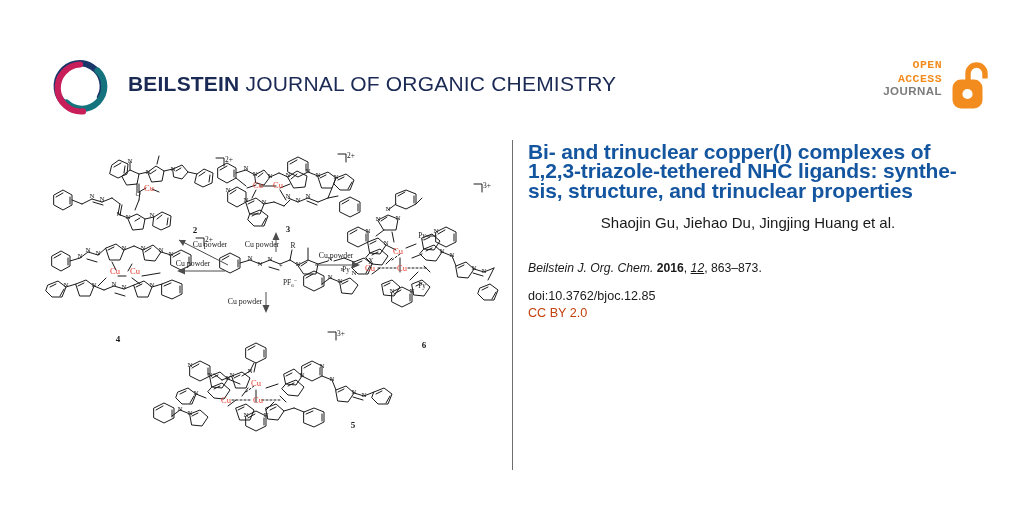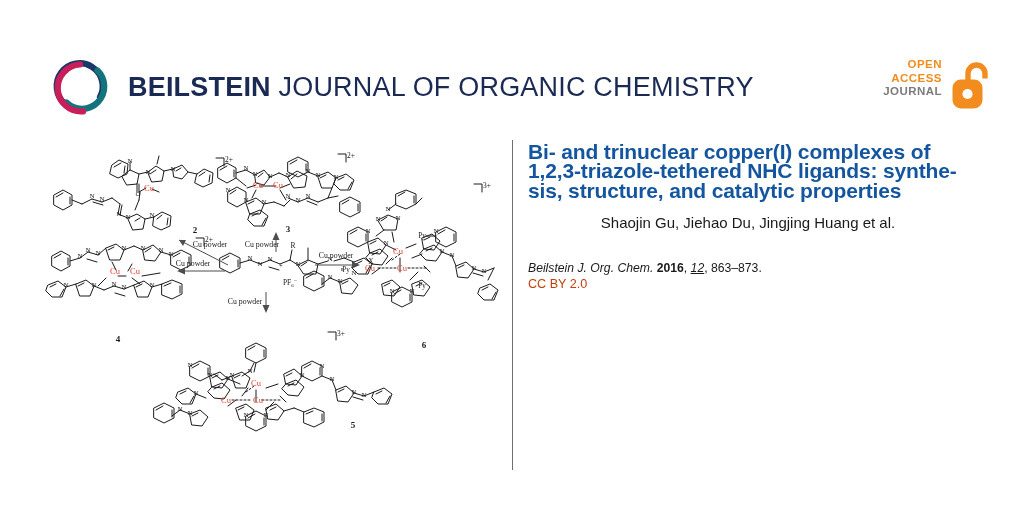--- a/index.html
+++ b/index.html
@@ -8,29 +8,29 @@
     font-family:"Liberation Sans",sans-serif;
     overflow:hidden;position:relative;
   }
   .page{position:absolute;inset:0;}
 
   
   .header{position:absolute;left:0;top:0;width:1024px;height:140px;}
   .logo-mark{position:absolute;left:50px;top:57px;width:62px;height:62px;}
   .journal-title{
     position:absolute;left:128px;top:72px;
-    font-size:27px;letter-spacing:.2px;color:#1b2a55;white-space:nowrap;
+    font-size:21px;letter-spacing:.2px;color:#1b2a55;white-space:nowrap;
   }
   .journal-title .bold{font-weight:bold;}
   .journal-title .light{font-weight:normal;}
 
   .oa-badge{position:absolute;left:880px;top:58px;width:110px;height:62px;}
   .oa-text{position:absolute;right:48px;top:0;text-align:right;line-height:13.5px;}
   .oa-line{font-size:11.5px;font-weight:bold;letter-spacing:.45px;}
-  .oa-open,.oa-access{color:#f28c1e;}
+  .oa-open,.oa-access{color:#f28c1e;font-family:Liberation Mono, monospace;}
   .oa-platinum{color:#7b7b7b;}
   .oa-lock{position:absolute;right:0;top:2px;width:42px;height:52px;}
 
   
   .divider{position:absolute;left:512px;top:140px;width:1px;height:330px;background:#6d6e71;}
 
   
   .right{position:absolute;left:528px;top:142px;width:440px;}
   .art-title{
     color:#14559f;font-weight:bold;font-size:21px;line-height:19.4px;
@@ -90,27 +90,28 @@
       </div>
     </div>
   </div>
 
   <div class="divider"></div>
 
   <div class="right">
     <div class="art-title">
       <span>Bi- and trinuclear copper(I) complexes of</span><br>
       <span>1,2,3-triazole-tethered NHC ligands: synthe-</span><br>
-      <span>sis, structure, and catalytic properties</span>
+      <span>sis, structure, and trinuclear properties</span>
     </div>
 
     <div class="authors">Shaojin Gu, Jiehao Du, Jingjing Huang et al.</div>
 
     <div class="citation"><span>Beilstein J. Org. Chem.</span><span class="roman"> </span><span class="bold">2016</span><span class="roman">, </span><span class="vol">12</span><span class="roman">, </span><span class="roman">863–873</span><span class="roman">.</span></div>
 
+    <div class="doi">doi:10.3762/bjoc.12.85</div>
     <div class="license">CC BY 2.0</div>
   </div>
 
   <div class="scheme">
     <svg width="470" height="320" viewBox="0 0 470 320" font-family="Liberation Serif, serif">
       <g stroke="#1a1a1a" fill="none" stroke-width="1" stroke-linecap="round" stroke-linejoin="round">
 
         <g>
 
           <polygon points="82,36 90,30 99,34 97,44 87,45"></polygon>

